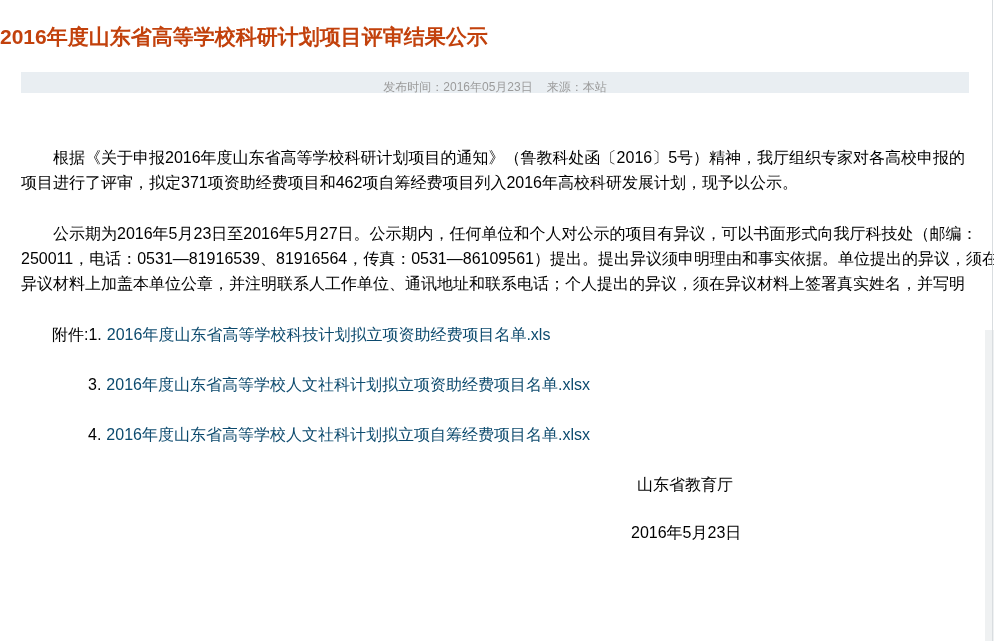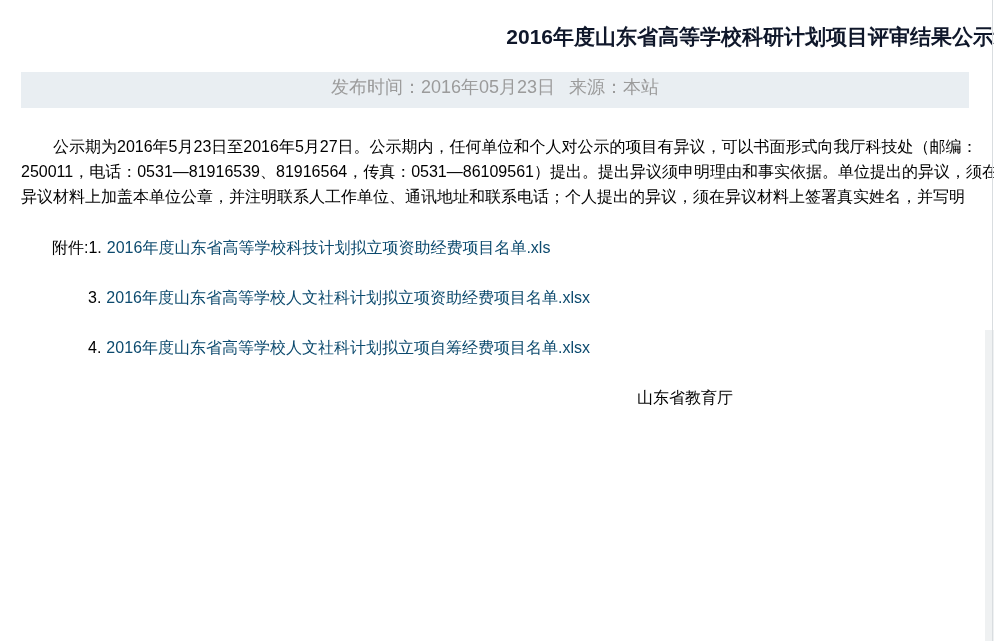--- a/index.html
+++ b/index.html
@@ -8,33 +8,33 @@
     height: 641px;
     background: #ffffff;
     font-family: "Liberation Sans", "DejaVu Sans", sans-serif;
     color: #000000;
     position: relative;
     overflow: hidden;
   }
   .title {
     margin: 0;
     padding-top: 24px;
-    text-align: right;
+    text-align: left;
     font-size: 21px;
     font-weight: bold;
     line-height: 26px;
-    color: #0f172a;
+    color: #c2410c;
   }
   .meta-bar {
     margin: 22px 25px 16px 21px;
-    height: 36px;
+    height: 21px;
     line-height: 31px;
     background: #E9EEF2;
     color: #9B9B9B;
-    font-size: 18px;
+    font-size: 12px;
     text-align: center;
   }
   .meta-source { margin-left: 14px; }
   .content {
     margin: 0 18px 0 21px;
     font-size: 16px;
     color: #000000;
   }
   .para { line-height: 25px; }
   .para-1 { margin-top: 52px; }
@@ -91,20 +91,24 @@
 <div class="page">
 
   <h1 class="title">2016年度山东省高等学校科研计划项目评审结果公示</h1>
 
   <div class="meta-bar">
     <span><span>发布时间：</span><span>2016年05月23日</span></span><span class="meta-source"><span>来源：</span><span>本站</span></span>
   </div>
 
   <div class="content">
 
+    <div class="para para-1">
+      <div class="line indent">根据《关于申报2016年度山东省高等学校科研计划项目的通知》（鲁教科处函〔2016〕5号）精神，我厅组织专家对各高校申报的</div>
+      <div class="line">项目进行了评审，拟定371项资助经费项目和462项自筹经费项目列入2016年高校科研发展计划，现予以公示。</div>
+    </div>
 
     <div class="para para-2">
       <div class="line indent">公示期为2016年5月23日至2016年5月27日。公示期内，任何单位和个人对公示的项目有异议，可以书面形式向我厅科技处（邮编：</div>
       <div class="line">250011，电话：0531—81916539、81916564，传真：0531—86109561）提出。提出异议须申明理由和事实依据。单位提出的异议，须在</div>
       <div class="line">异议材料上加盖本单位公章，并注明联系人工作单位、通讯地址和联系电话；个人提出的异议，须在异议材料上签署真实姓名，并写明</div>
     </div>
 
     <div class="attachments">
 
       <div class="attach-row first">
@@ -116,19 +120,20 @@
         <span class="attach-num">3.</span><a class="attach-link">2016年度山东省高等学校人文社科计划拟立项资助经费项目名单.xlsx</a>
       </div>
 
       <div class="attach-row rest">
         <span class="attach-num">4.</span><a class="attach-link">2016年度山东省高等学校人文社科计划拟立项自筹经费项目名单.xlsx</a>
       </div>
 
     </div>
 
     <div class="signature">山东省教育厅</div>
+    <div class="signature-date">2016年5月23日</div>
 
   </div>
 
   <div class="scroll-track"></div>
   <div class="right-border"></div>
 
 </div>
 
 </body></html>

